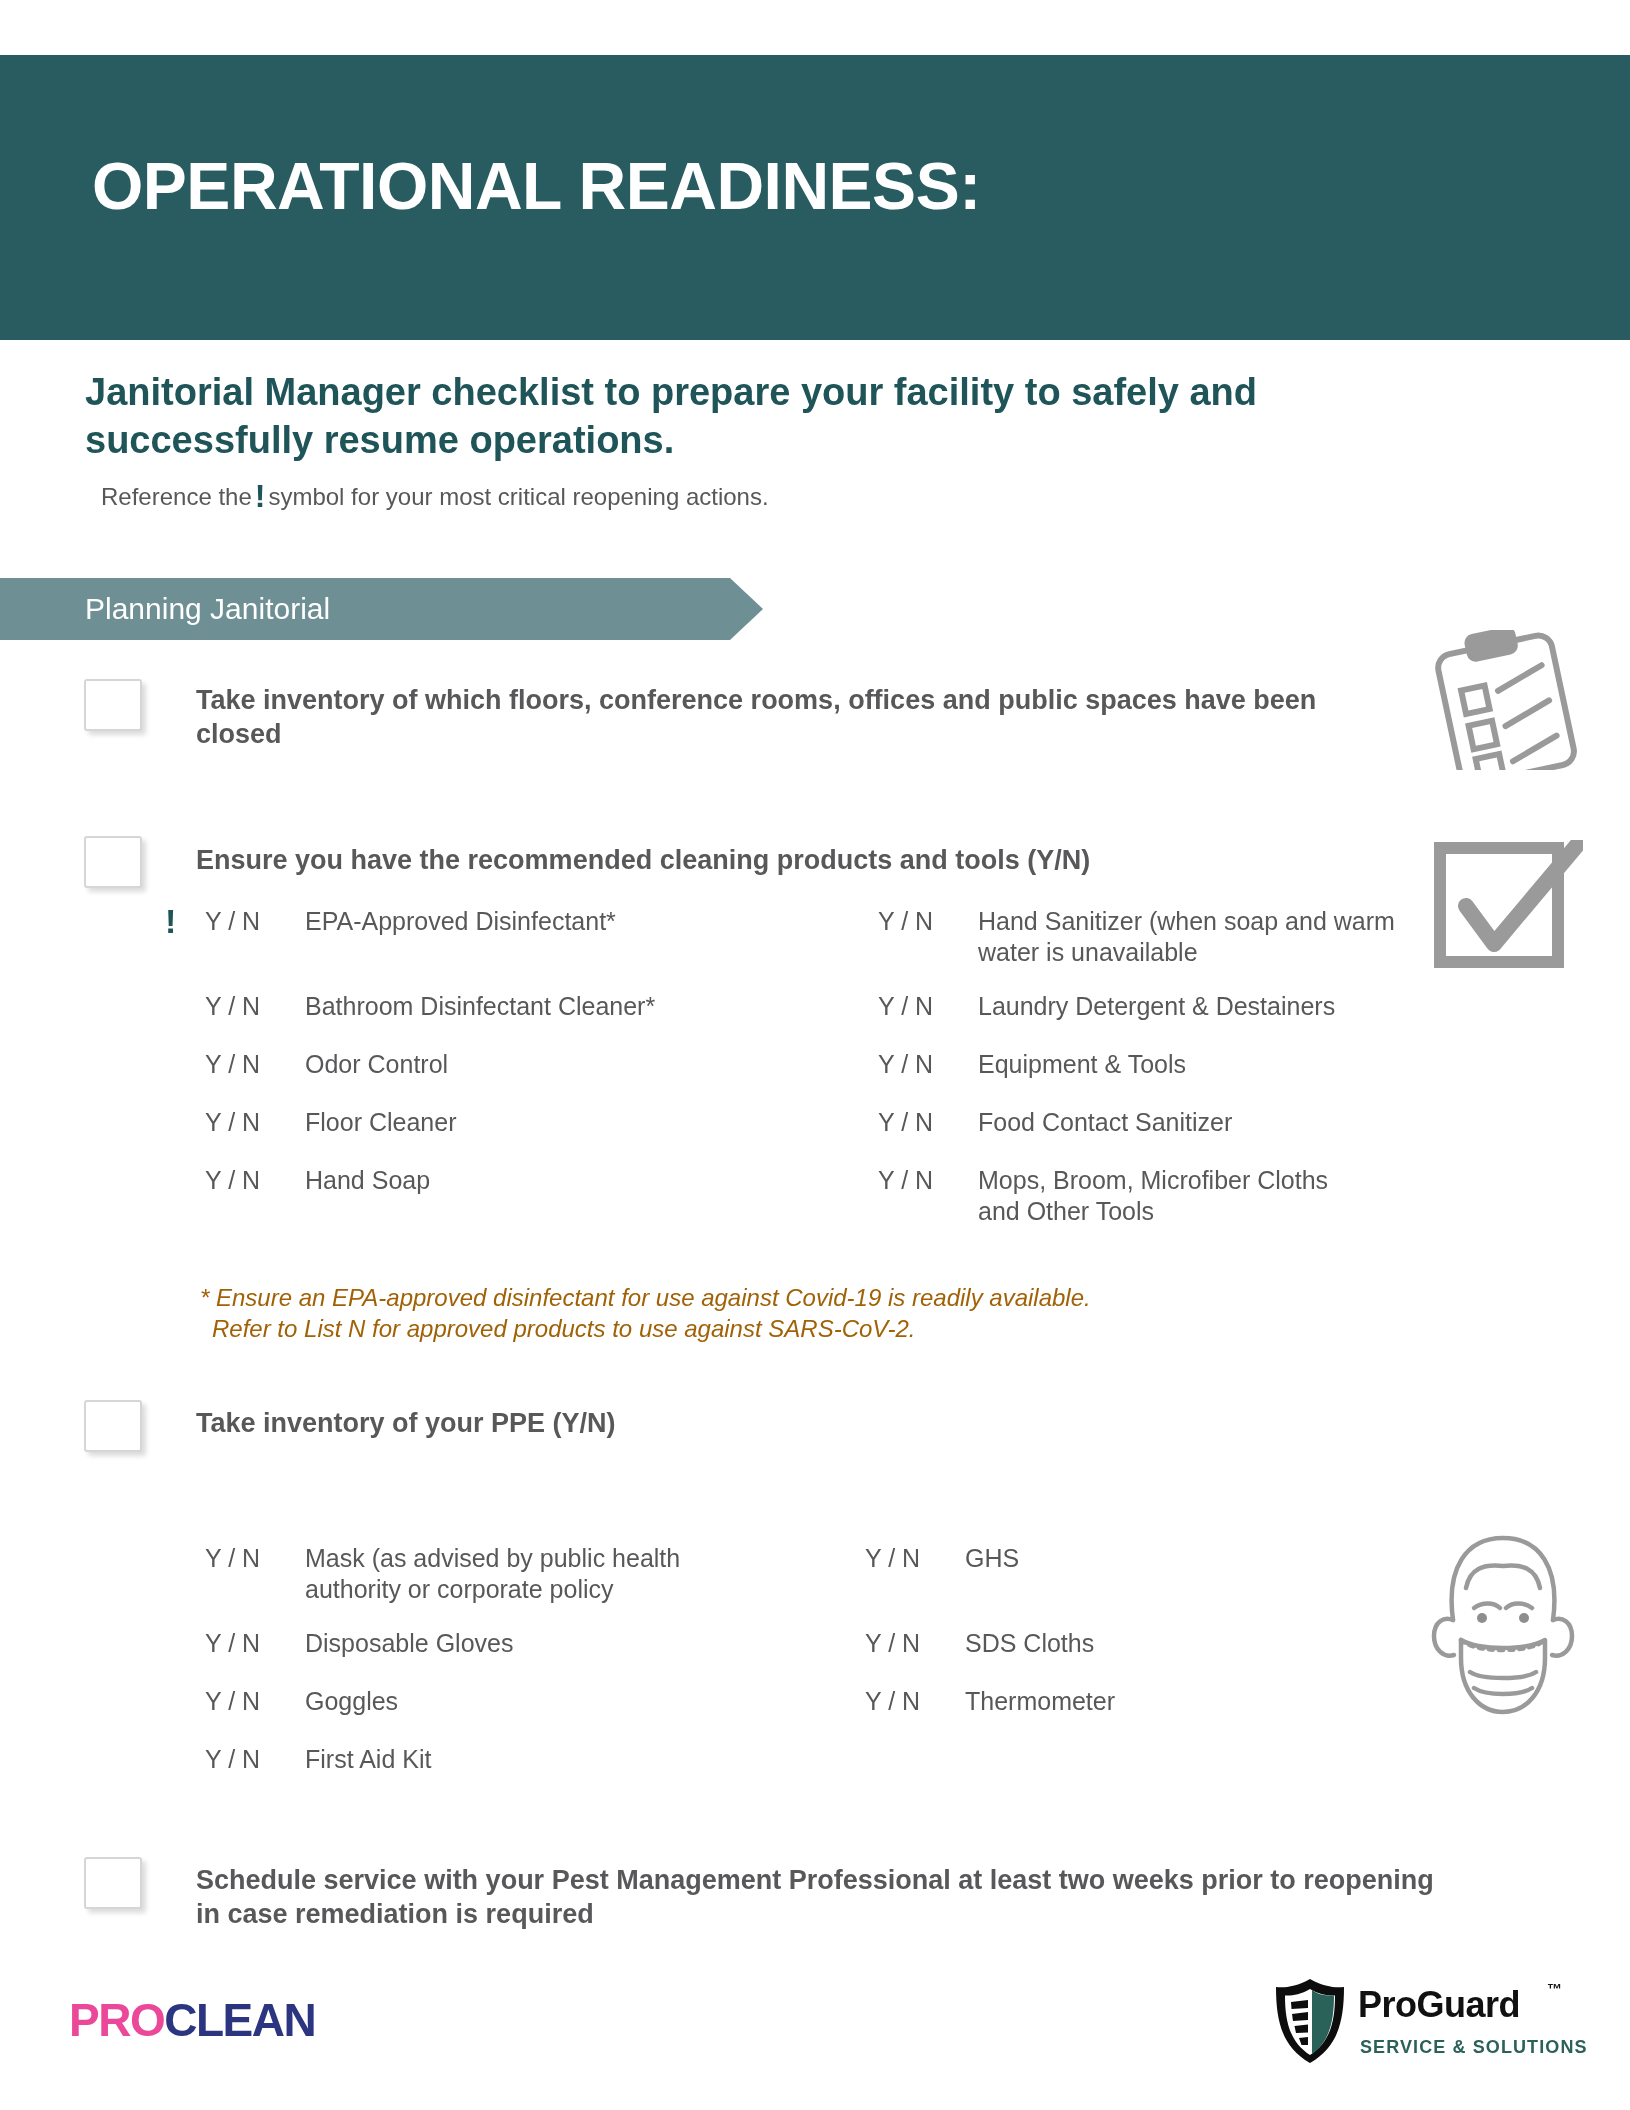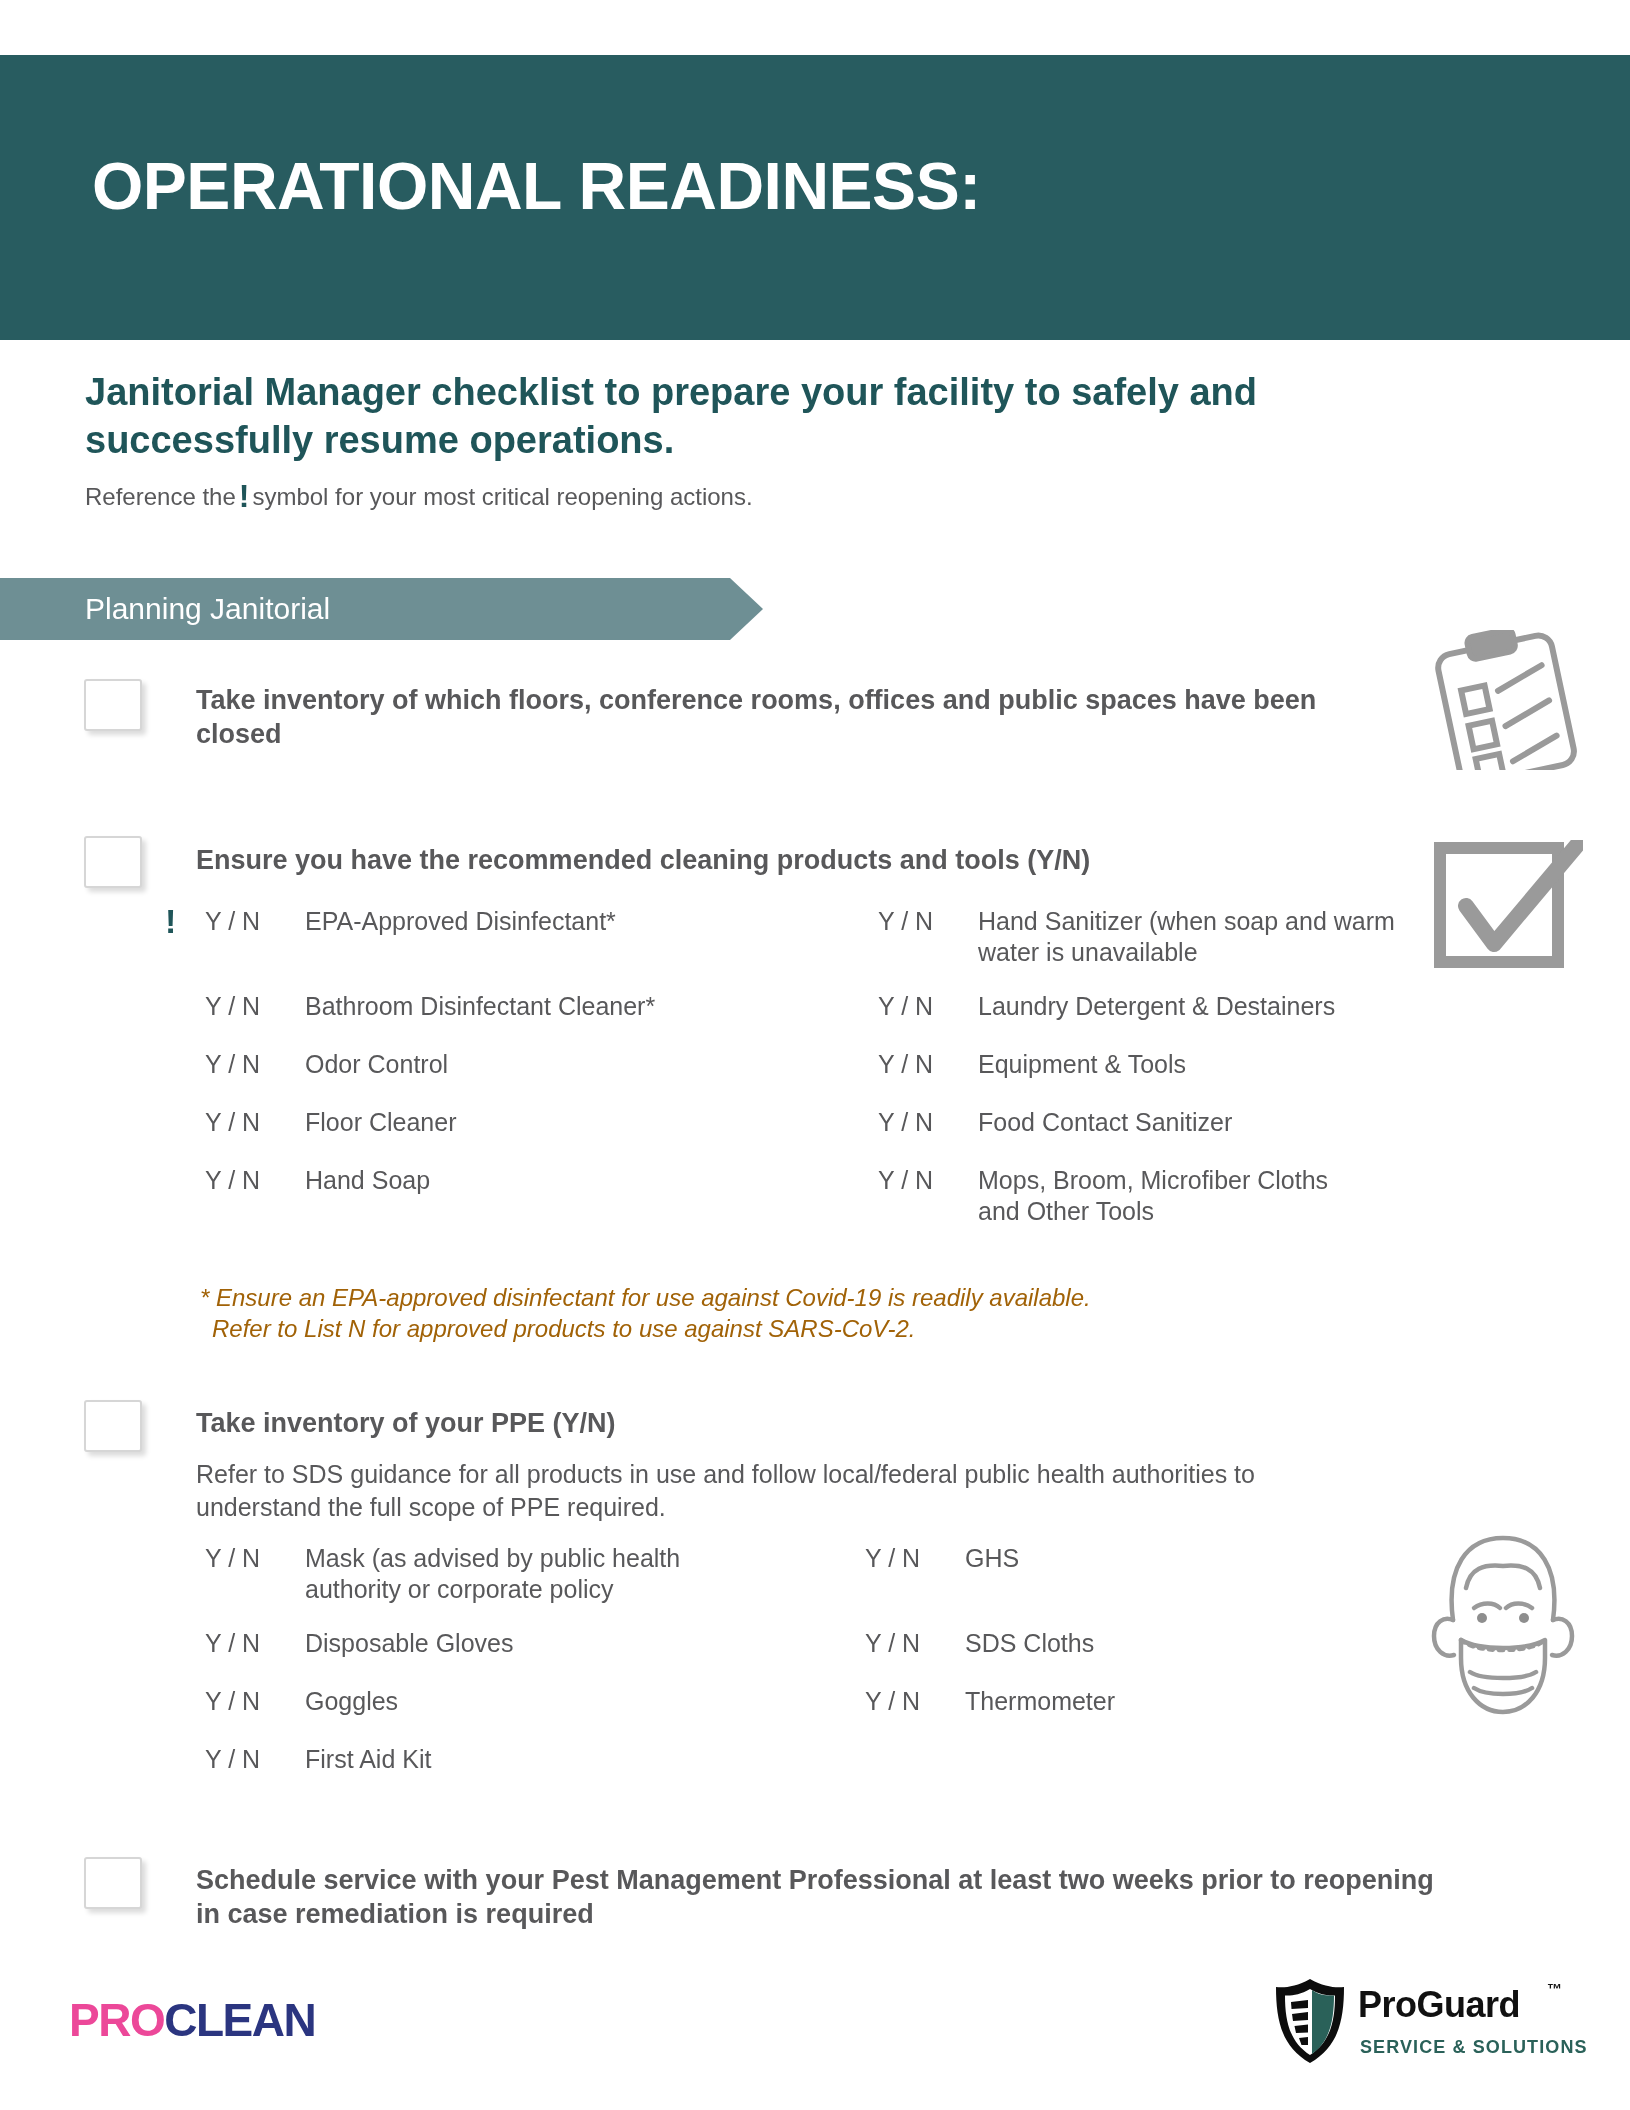--- a/index.html
+++ b/index.html
@@ -44,20 +44,21 @@
     color:#1f5559;
     font-size:38px;line-height:48px;
     font-weight:bold;
     width:1390px;
   }
   .intro-sub{
     margin-top:18px;
     color:#58585a;
     font-size:24px;line-height:30px;
     font-weight:normal;
+    margin-left:16px;
   }
   .bang{
     color:#1f5559;font-weight:bold;font-size:32px;
     line-height:0;vertical-align:-2px;padding:0 3px;
   }
 
   
   .banner{
     position:absolute;left:0;top:578px;width:730px;height:62px;
     background:#6e8f94;
@@ -238,21 +239,20 @@
     <span class="yn-text" style="width:460px;">Mops, Broom, Microfiber Cloths and Other Tools</span>
   </div>
 
   <div class="footnote">
     <span>* Ensure an EPA-approved disinfectant for use against Covid-19 is readily available.</span>
     <span class="fn2">Refer to List N for approved products to use against SARS-CoV-2.</span>
   </div>
 
   <div class="checkbox" style="left:84px;top:1400px;"></div>
   <div class="item-head" style="left:196px;top:1406px;width:1100px;">Take inventory of your PPE (Y/N)</div>
-  <div class="item-note" style="left:196px;top:1458px;width:1130px;">Refer to SDS guidance for all products in use and follow local/federal public health authorities to understand the full scope of PPE required.</div>
 
   <div class="icon-mask">
     <svg viewBox="0 0 190 200" width="190" height="200" aria-hidden="true">
       <g fill="none" stroke="#9a9a9a" stroke-width="4.5" stroke-linejoin="round" stroke-linecap="round">
         <path d="M45 100 C38 48 58 18 95 18 C132 18 152 48 145 100"></path>
         <path d="M45 100 C36 96 26 102 26 116 C26 130 36 138 46 135"></path>
         <path d="M145 100 C154 96 164 102 164 116 C164 130 154 138 144 135"></path>
         <path d="M58 68 C62 48 76 44 95 46 C114 44 128 48 132 68"></path>
         <path d="M66 88 C74 82 86 82 92 88"></path>
         <path d="M124 88 C116 82 104 82 98 88"></path>

